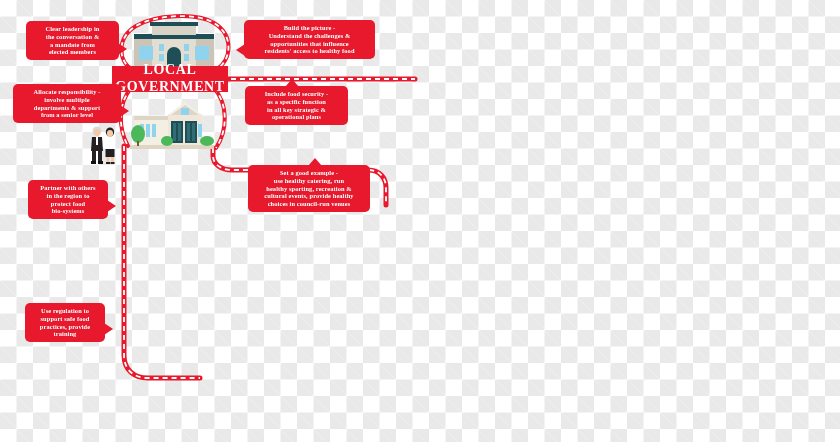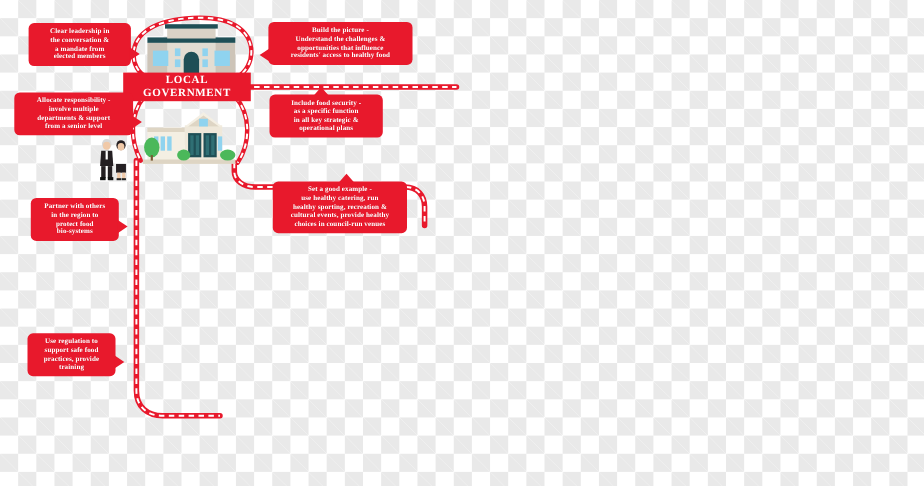--- a/index.html
+++ b/index.html
@@ -146,21 +146,21 @@
       <rect x="58" y="26" width="5" height="7" fill="#8fd3ef"></rect>
       <rect x="33" y="36" width="5" height="7" fill="#8fd3ef"></rect>
       <rect x="58" y="36" width="5" height="7" fill="#8fd3ef"></rect>
 
       <path d="M41 55 L41 36 A7 7 0 0 1 55 36 L55 55 Z" fill="#1f4f56"></path>
 
       <rect x="5" y="54" width="86" height="4" fill="#b9afa1"></rect>
     </svg>
   </div>
 
-  <div id="banner" style="left:112px;top:66px;width:116px;height:26px;font-size:10px;">
+  <div id="banner" style="left:112px;top:66px;width:116px;height:26px;font-size:14px;">
     <span class="bl">LOCAL</span>
     <span class="bl">GOVERNMENT</span>
   </div>
 
   <div class="ppl" style="left:88px;top:124px;width:30px;height:40px;">
     <svg viewBox="0 0 30 40" width="30" height="40" xmlns="http://www.w3.org/2000/svg">
 
       <ellipse cx="9" cy="7" rx="4.4" ry="4.6" fill="#d9d9d9"></ellipse>
       <ellipse cx="9" cy="8.5" rx="3.4" ry="3.6" fill="#f0c9a8"></ellipse>
       <path d="M4 13 L14 13 L15 27 L3 27 Z" fill="#241f22"></path>

